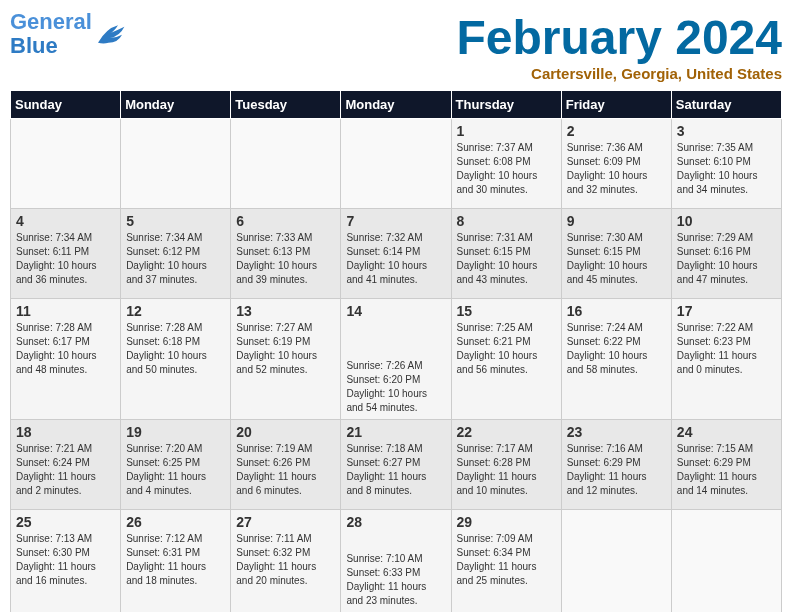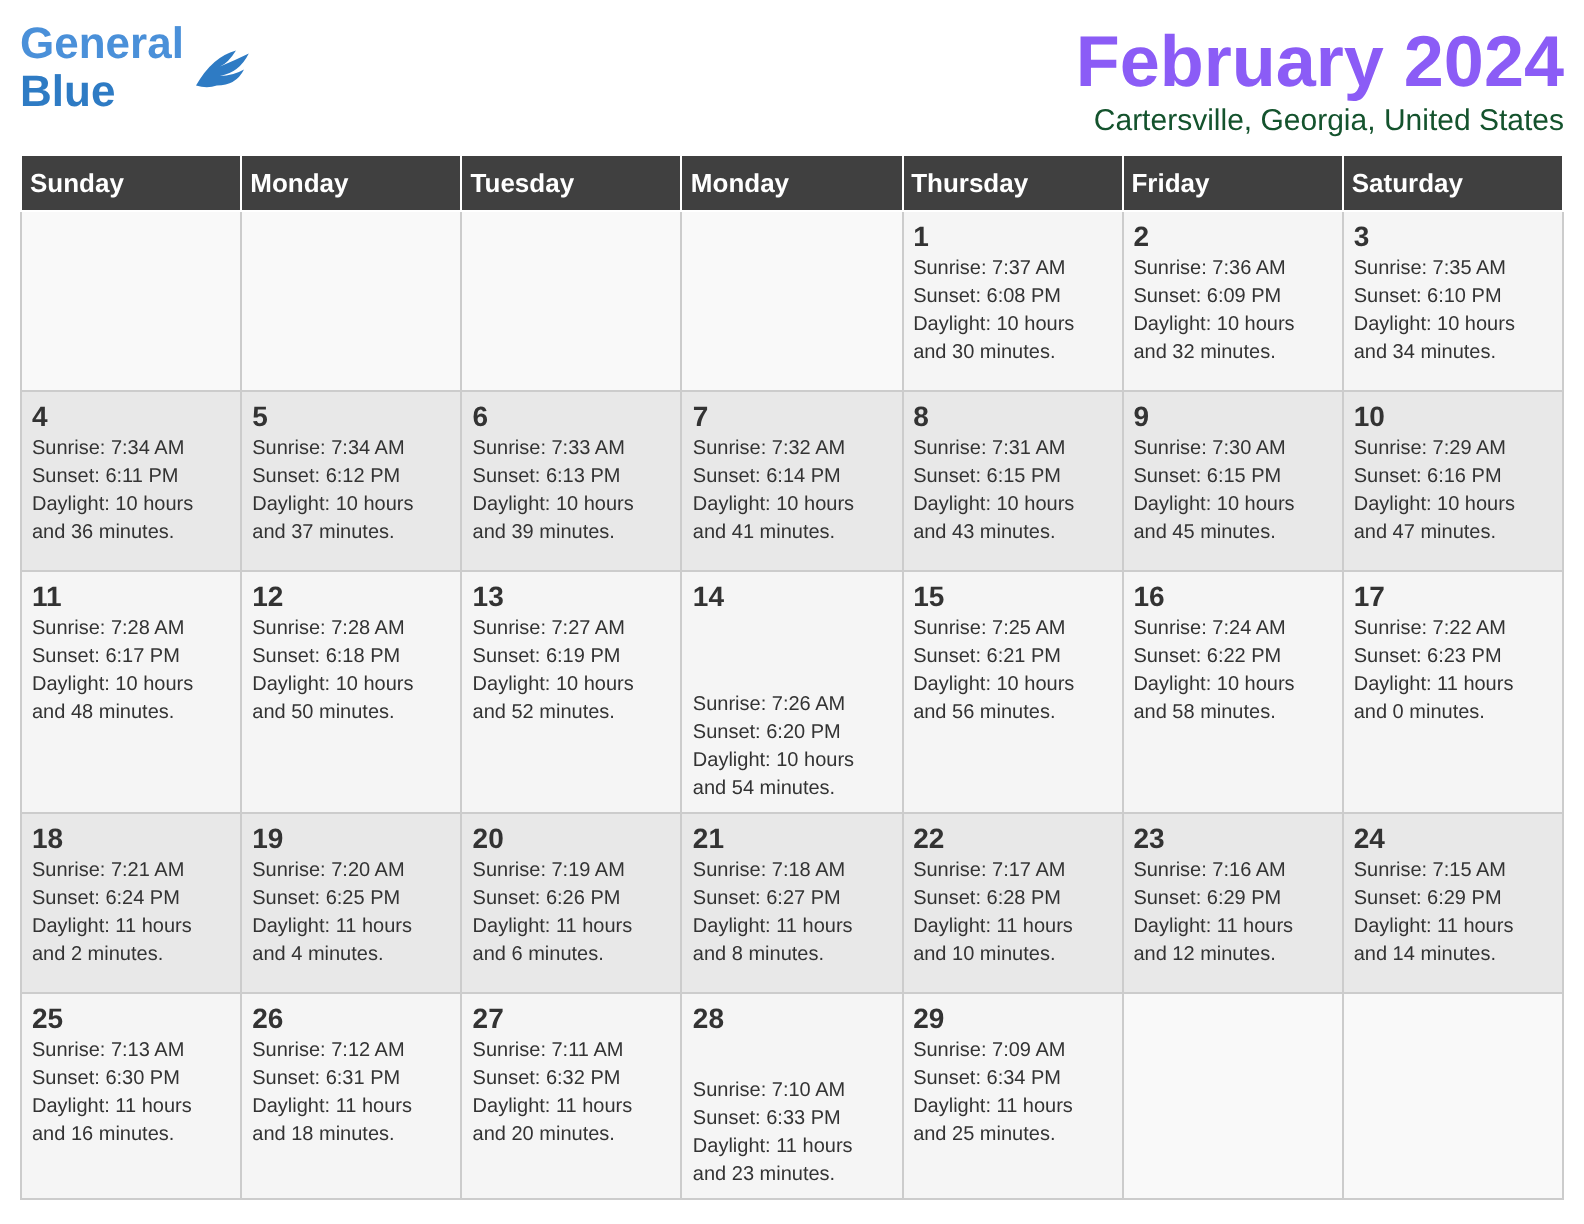--- a/index.html
+++ b/index.html
@@ -32,35 +32,36 @@
     }
     .logo-bird {
       width: 32px;
       height: 28px;
       margin-left: 2px;
     }
     .title-block {
       text-align: right;
     }
     .main-title {
-      font-size: 36px;
-      font-weight: bold;
-      color: #8b5cf6;
+      font-size: 48px;
+      font-weight: bold;
+      color: #0369a1;
     }
     .subtitle {
       font-size: 15px;
-      color: #14532d;
+      color: #a16207;
+      font-weight: bold;
     }
     .calendar {
       width: 100%;
       border-collapse: collapse;
       table-layout: fixed;
     }
     .calendar thead th {
-      background: #404040;
+      background: #0f172a;
       color: #fff;
       font-size: 13px;
       font-weight: bold;
       padding: 6px 4px;
       text-align: left;
       border: 1px solid #fff;
     }
     .calendar tbody td {
       border: 1px solid #ccc;
       vertical-align: top;

